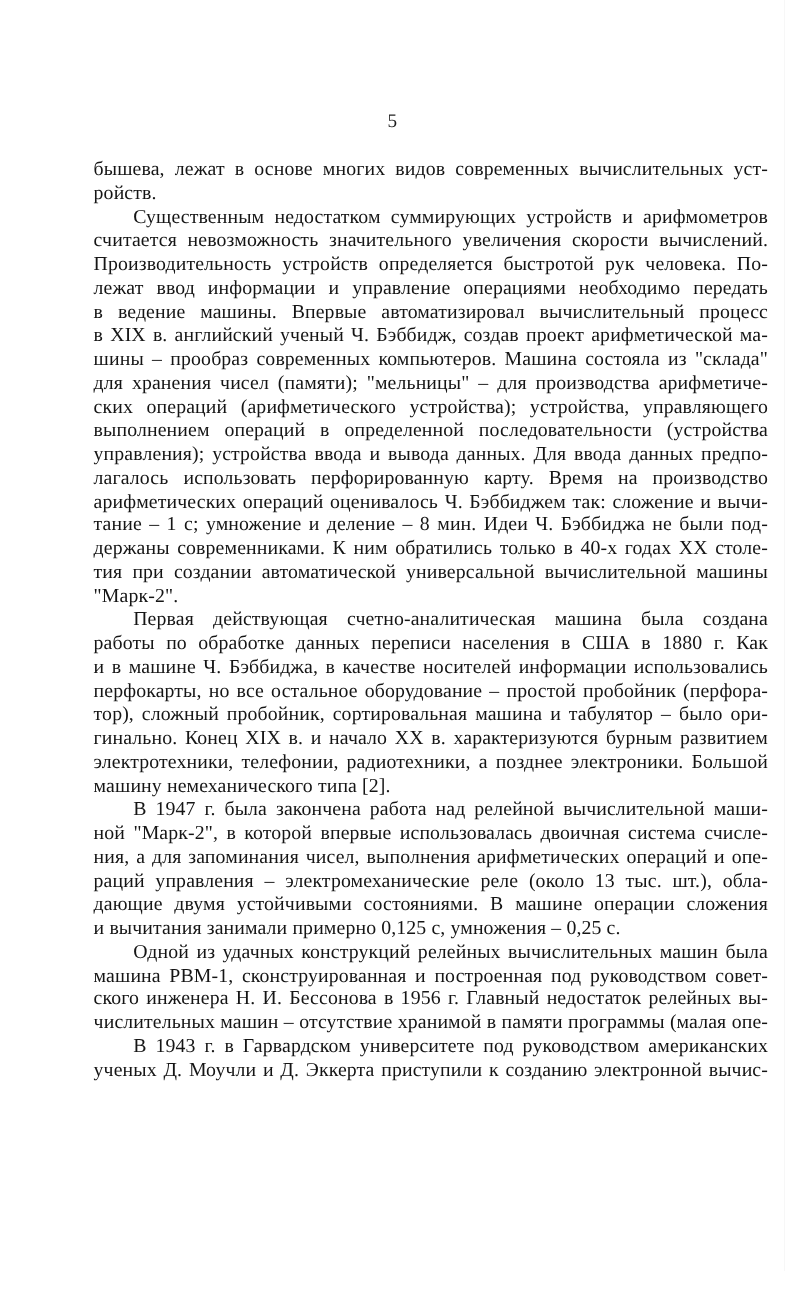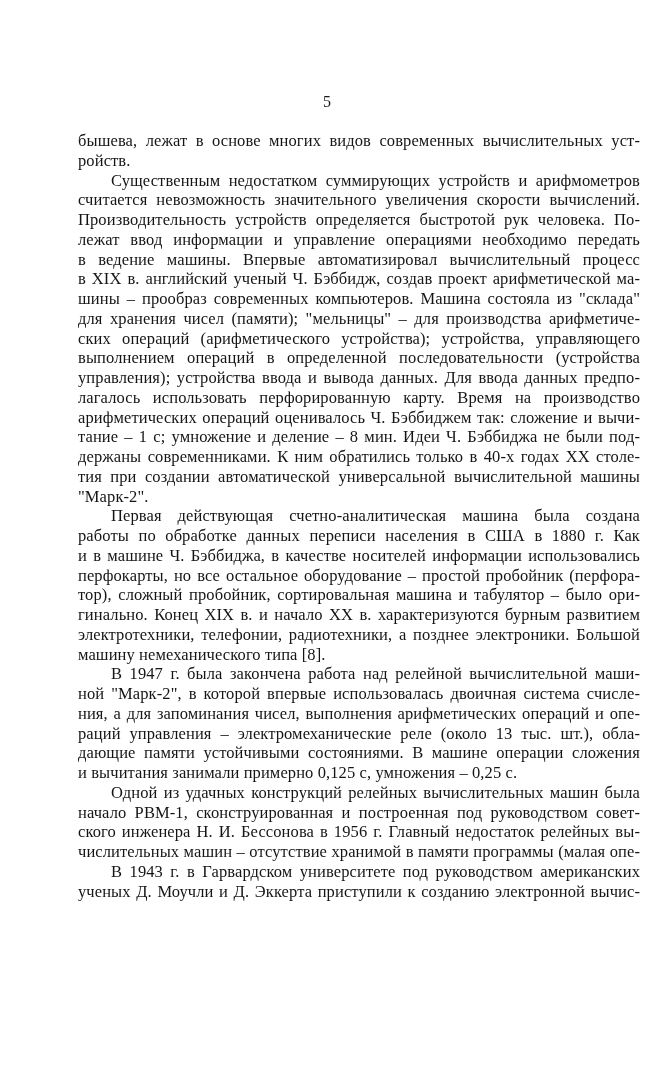--- a/index.html
+++ b/index.html
@@ -74,27 +74,27 @@
       <div class="line">держаны современниками. К ним обратились только в 40-х годах XX столе-</div>
       <div class="line">тия при создании автоматической универсальной вычислительной машины</div>
       <div class="line para-end">"Марк-2".</div>
       <div class="line indent">Первая действующая счетно-аналитическая машина была создана</div>
       <div class="line">работы по обработке данных переписи населения в США в 1880 г. Как</div>
       <div class="line">и в машине Ч. Бэббиджа, в качестве носителей информации использовались</div>
       <div class="line">перфокарты, но все остальное оборудование – простой пробойник (перфора-</div>
       <div class="line">тор), сложный пробойник, сортировальная машина и табулятор – было ори-</div>
       <div class="line">гинально. Конец XIX в. и начало XX в. характеризуются бурным развитием</div>
       <div class="line">электротехники, телефонии, радиотехники, а позднее электроники. Большой</div>
-      <div class="line para-end">машину немеханического типа [8].</div>
+      <div class="line para-end">машину немеханического типа [2].</div>
       <div class="line indent">В 1947 г. была закончена работа над релейной вычислительной маши-</div>
       <div class="line">ной "Марк-2", в которой впервые использовалась двоичная система счисле-</div>
       <div class="line">ния, а для запоминания чисел, выполнения арифметических операций и опе-</div>
       <div class="line">раций управления – электромеханические реле (около 13 тыс. шт.), обла-</div>
-      <div class="line">дающие памяти устойчивыми состояниями. В машине операции сложения</div>
+      <div class="line">дающие двумя устойчивыми состояниями. В машине операции сложения</div>
       <div class="line para-end">и вычитания занимали примерно 0,125 с, умножения – 0,25 с.</div>
       <div class="line indent">Одной из удачных конструкций релейных вычислительных машин была</div>
-      <div class="line">начало РВМ-1, сконструированная и построенная под руководством совет-</div>
+      <div class="line">машина РВМ-1, сконструированная и построенная под руководством совет-</div>
       <div class="line">ского инженера Н. И. Бессонова в 1956 г. Главный недостаток релейных вы-</div>
       <div class="line">числительных машин – отсутствие хранимой в памяти программы (малая опе-</div>
       <div class="line indent">В 1943 г. в Гарвардском университете под руководством американских</div>
       <div class="line">ученых Д. Моучли и Д. Эккерта приступили к созданию электронной вычис-</div>
     </div>
 </div>
 
 </body></html>

